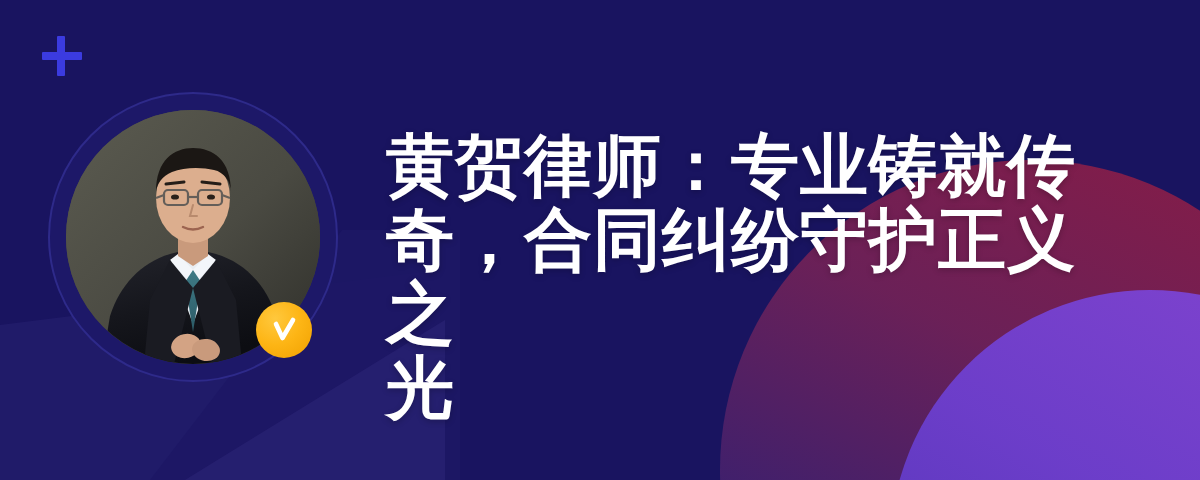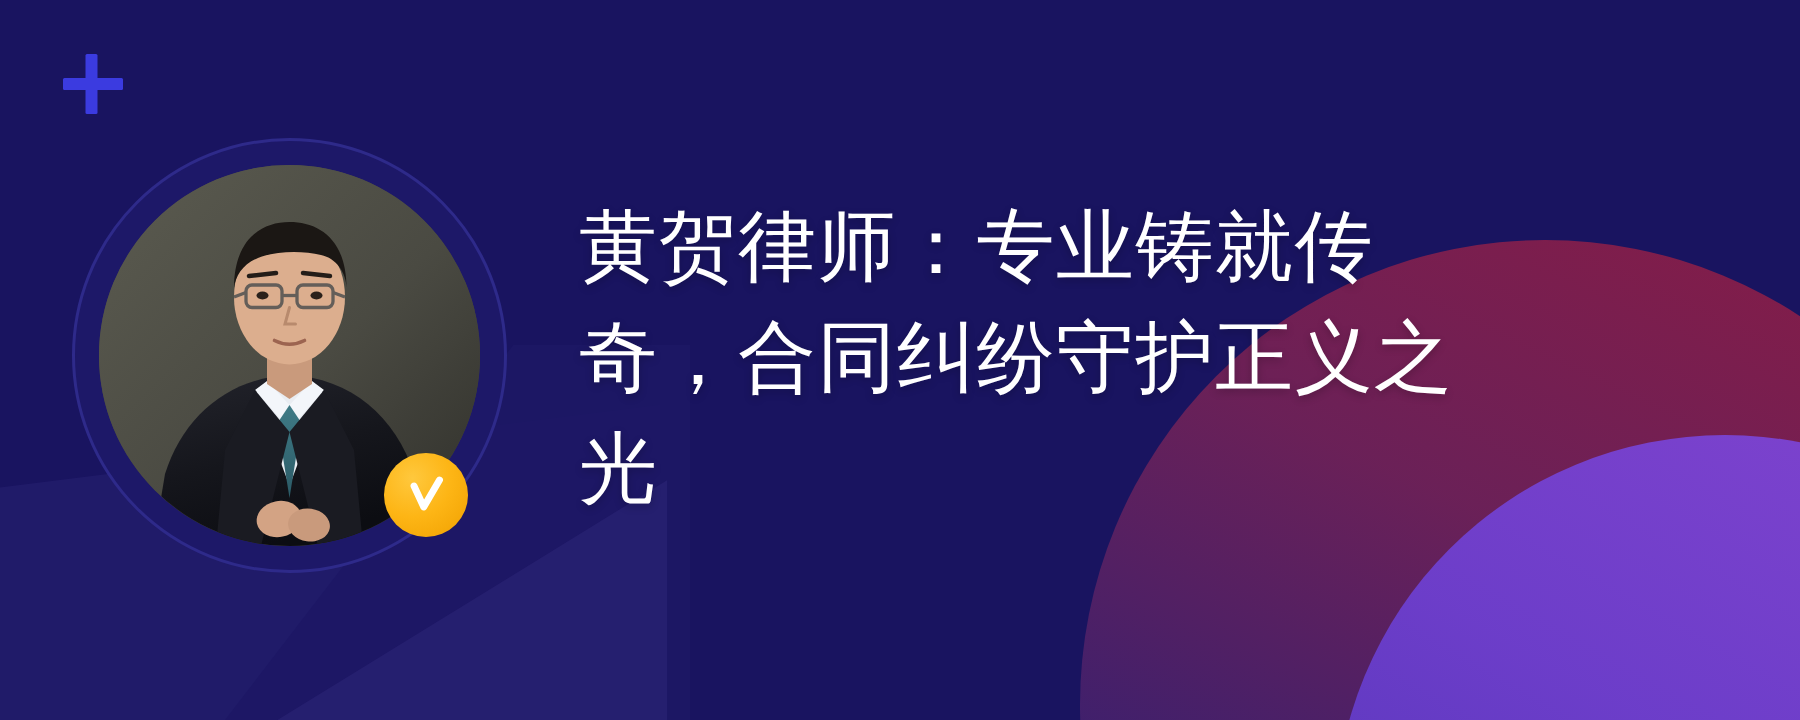--- a/index.html
+++ b/index.html
@@ -129,22 +129,22 @@
   .verify-badge svg { display: block; }
 
   
   .headline {
     position: absolute;
     left: 386px;
     top: 128px;
     width: 690px;
     margin: 0;
     color: #ffffff;
-    font-size: 52px;
-    font-weight: 400;
+    font-size: 68px;
+    font-weight: 700;
     line-height: 74px;
     letter-spacing: 1px;
     white-space: pre-wrap;
     text-shadow: 0 2px 6px rgba(0,0,0,.22);
     z-index: 4;
   }
 
   .name-pill {
     position: absolute;
     left: 385px;

